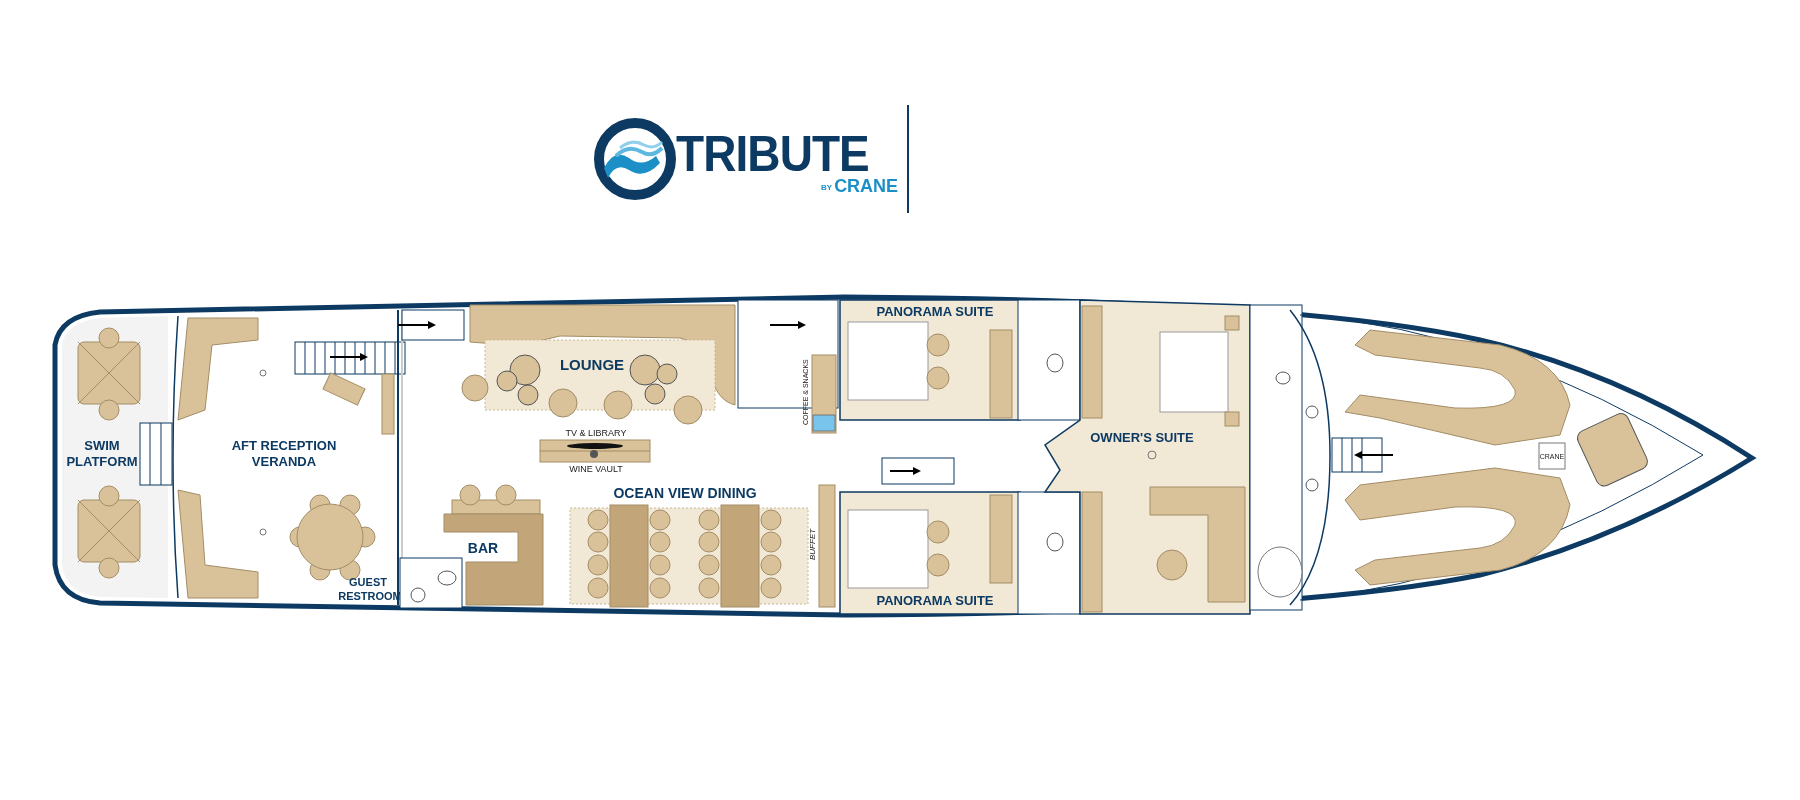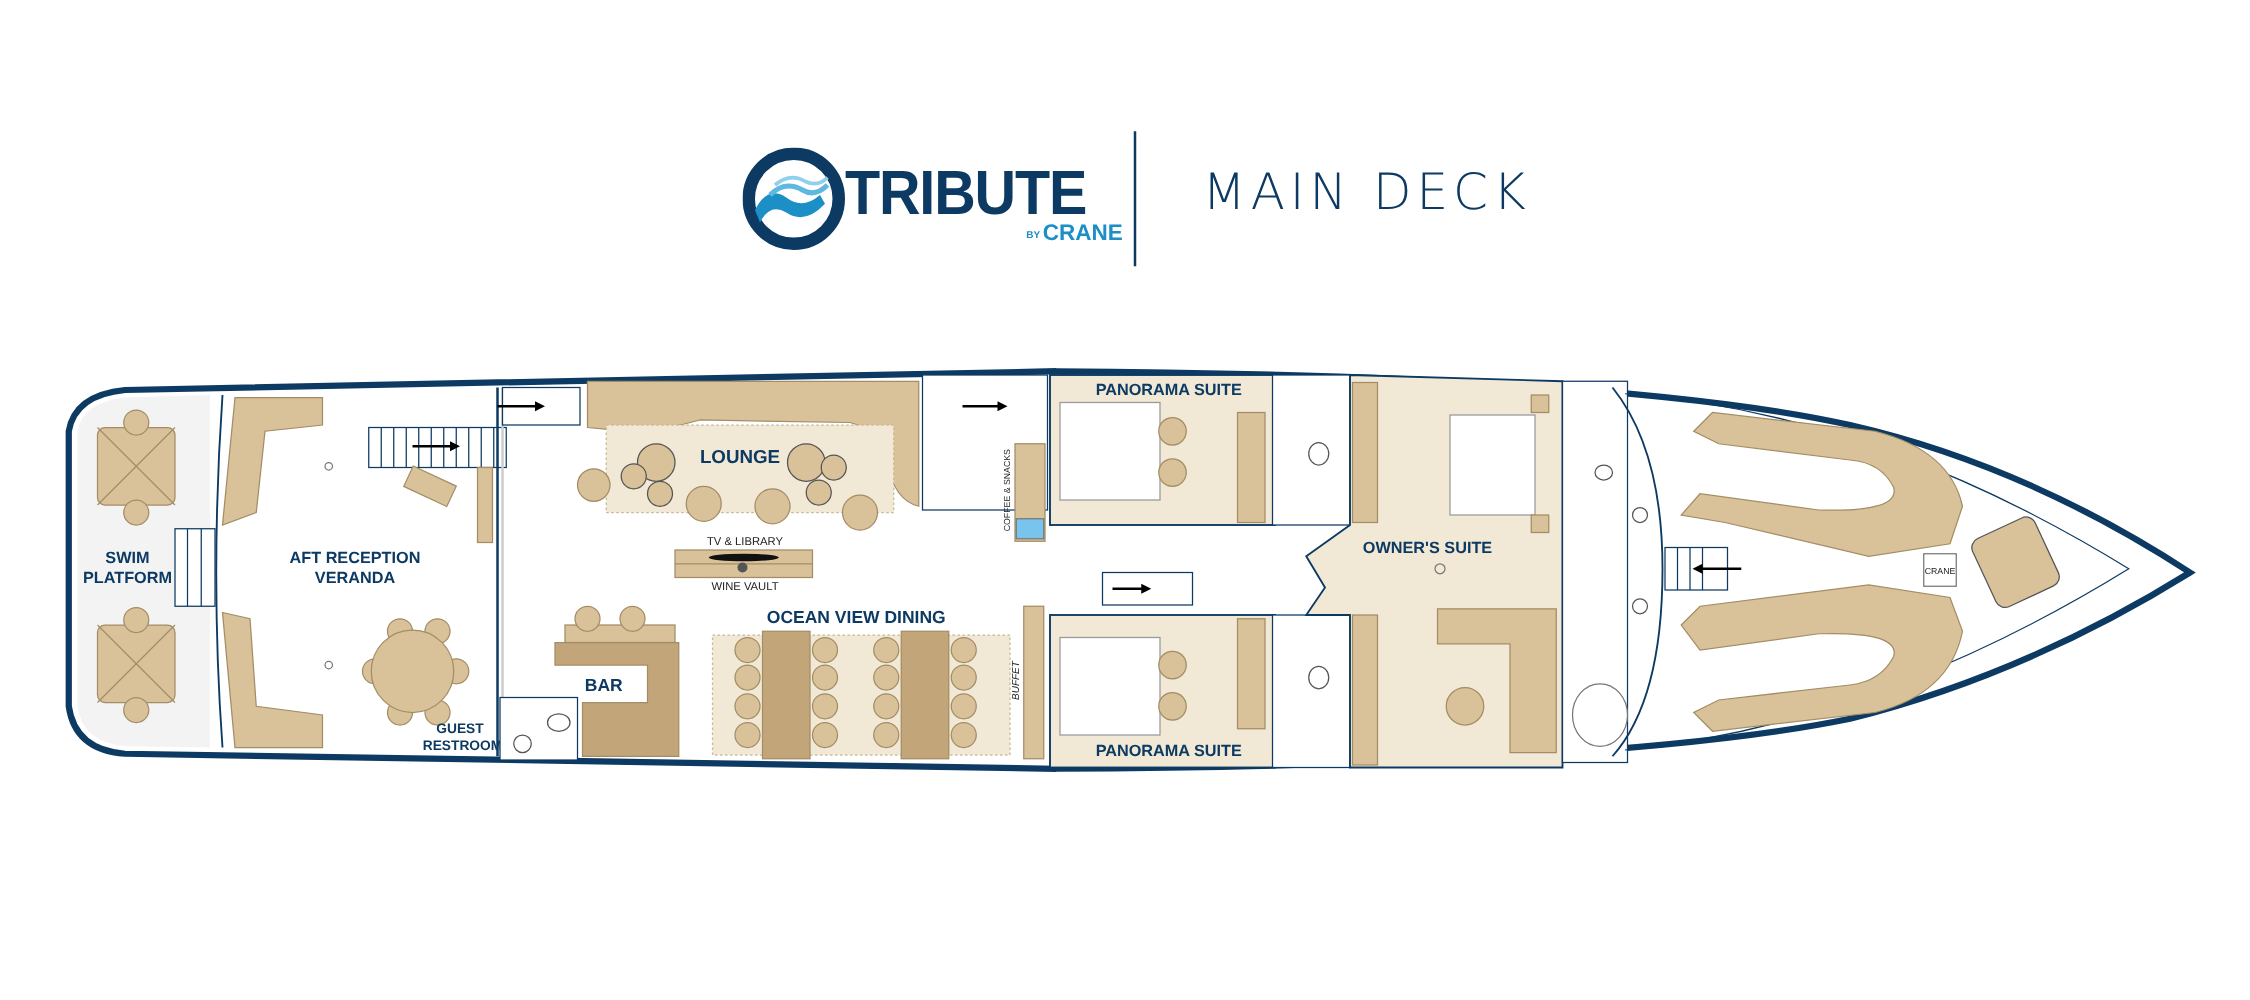--- a/index.html
+++ b/index.html
@@ -20,21 +20,20 @@
 <div class="header">
   <svg style="position:absolute;left:578px;top:73px" width="82" height="82" viewBox="0 0 82 82">
     <circle cx="41" cy="41" r="36" fill="none" stroke="#0d3a62" stroke-width="10"></circle>
     <path d="M10 50 Q 20 30 35 40 Q 48 50 62 38 L 66 45 Q 50 62 35 52 Q 22 44 14 60 Z" fill="#1c8fc7"></path>
     <path d="M22 38 Q 34 26 48 34 Q 58 40 68 30" fill="none" stroke="#5fb8e0" stroke-width="4"></path>
     <path d="M26 30 Q 38 20 50 27 Q 60 32 68 24" fill="none" stroke="#8fd0ec" stroke-width="3"></path>
   </svg>
   <div class="logo-word">TRIBUTE</div>
   <div class="logo-sub"><span class="by">BY</span><span>CRANE</span></div>
   <div class="divider"></div>
-  <div class="deck-title">MAIN DECK</div>
 </div>
 
 <svg class="plan" viewBox="0 0 1800 800" width="1800" height="800">
 
   <path d="M100 312 Q 60 316 55 345 L 55 565 Q 60 600 100 603 L 845 615 Q 1300 612 1480 575 Q 1620 540 1752 458 Q 1620 372 1480 340 Q 1300 300 845 297 Z" fill="#ffffff" stroke="#0d3a62" stroke-width="5"></path>
 
   <path d="M62 345 Q 66 322 100 318 L 168 316 L 168 598 L 100 597 Q 66 594 62 565 Z" fill="#f3f3f3"></path>
 
   <g>
     <rect x="78" y="342" width="62" height="62" rx="6" fill="#d9c29a" stroke="#a38d66"></rect>

